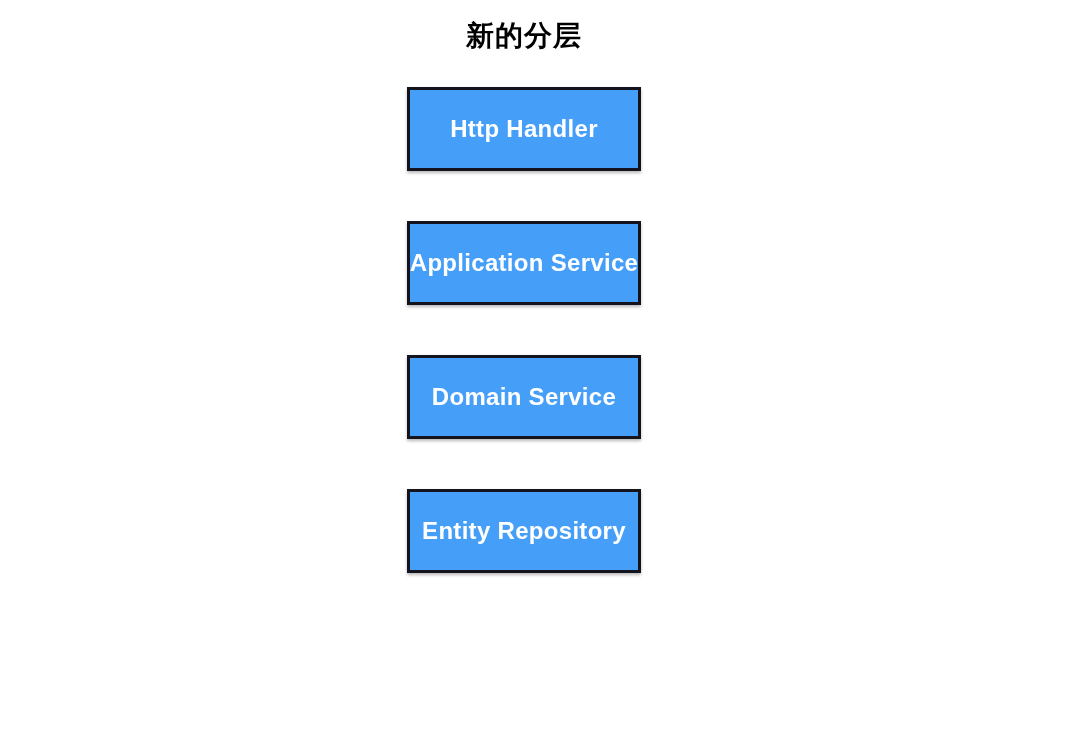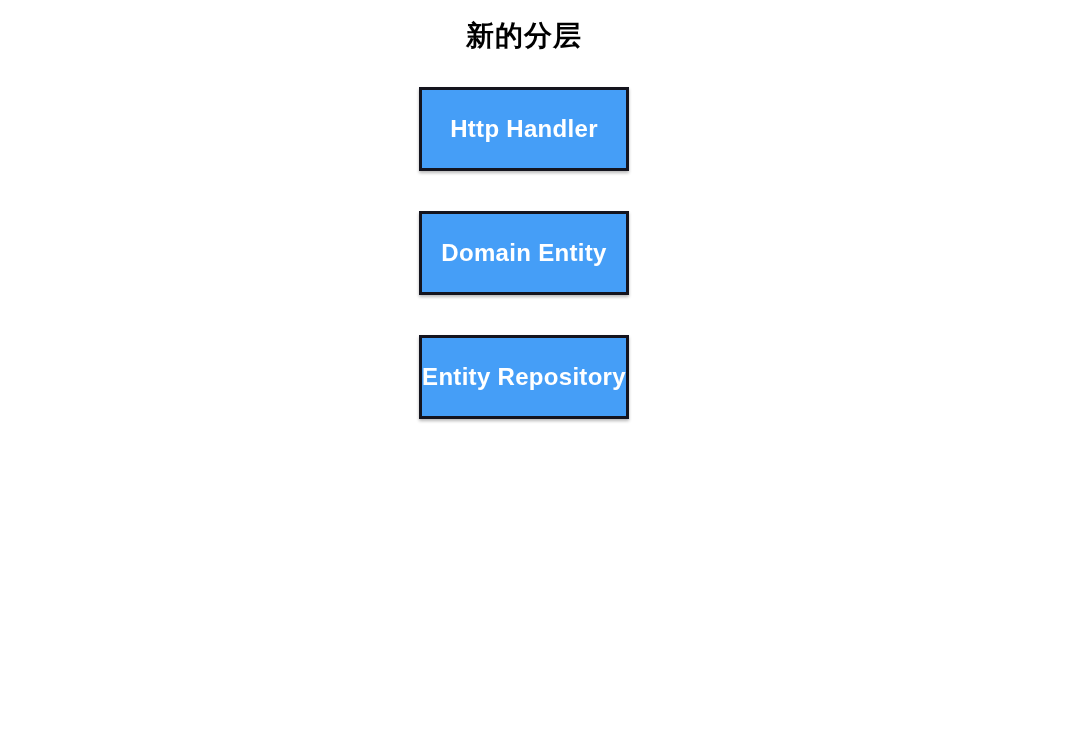--- a/index.html
+++ b/index.html
@@ -29,21 +29,21 @@
     text-align: center;
     font-size: 28px;
     font-weight: bold;
     color: var(--title-color, #000000);
     letter-spacing: 1px;
     line-height: 1.45;
   }
   .layers {
     display: flex;
     flex-direction: column;
-    gap: 40px;
+    gap: 50px;
   }
   .layer-box {
     height: 84px;
     background: var(--box-fill, #459EF7);
     border: 3px solid var(--box-border, #14141E);
     box-sizing: border-box;
     display: flex;
     align-items: center;
     justify-content: center;
     box-shadow: 0 2px 3px rgba(0, 0, 0, 0.28);
@@ -60,24 +60,27 @@
 <body>
 
 <div class="canvas">
   <div class="stack">
     <h1 class="diagram-title">新的分层</h1>
     <div class="layers">
   <div class="layer-box">
     <span class="layer-label">Http Handler</span>
   </div>
 
+  <div class="layer-box">
+    <span class="layer-label">Application Service</span>
+  </div>
 
 
   <div class="layer-box">
-    <span class="layer-label">Domain Entity</span>
+    <span class="layer-label">Domain Service</span>
   </div>
 
   <div class="layer-box">
     <span class="layer-label">Entity Repository</span>
   </div>
 </div>
   </div>
 </div>
 
 </body></html>

